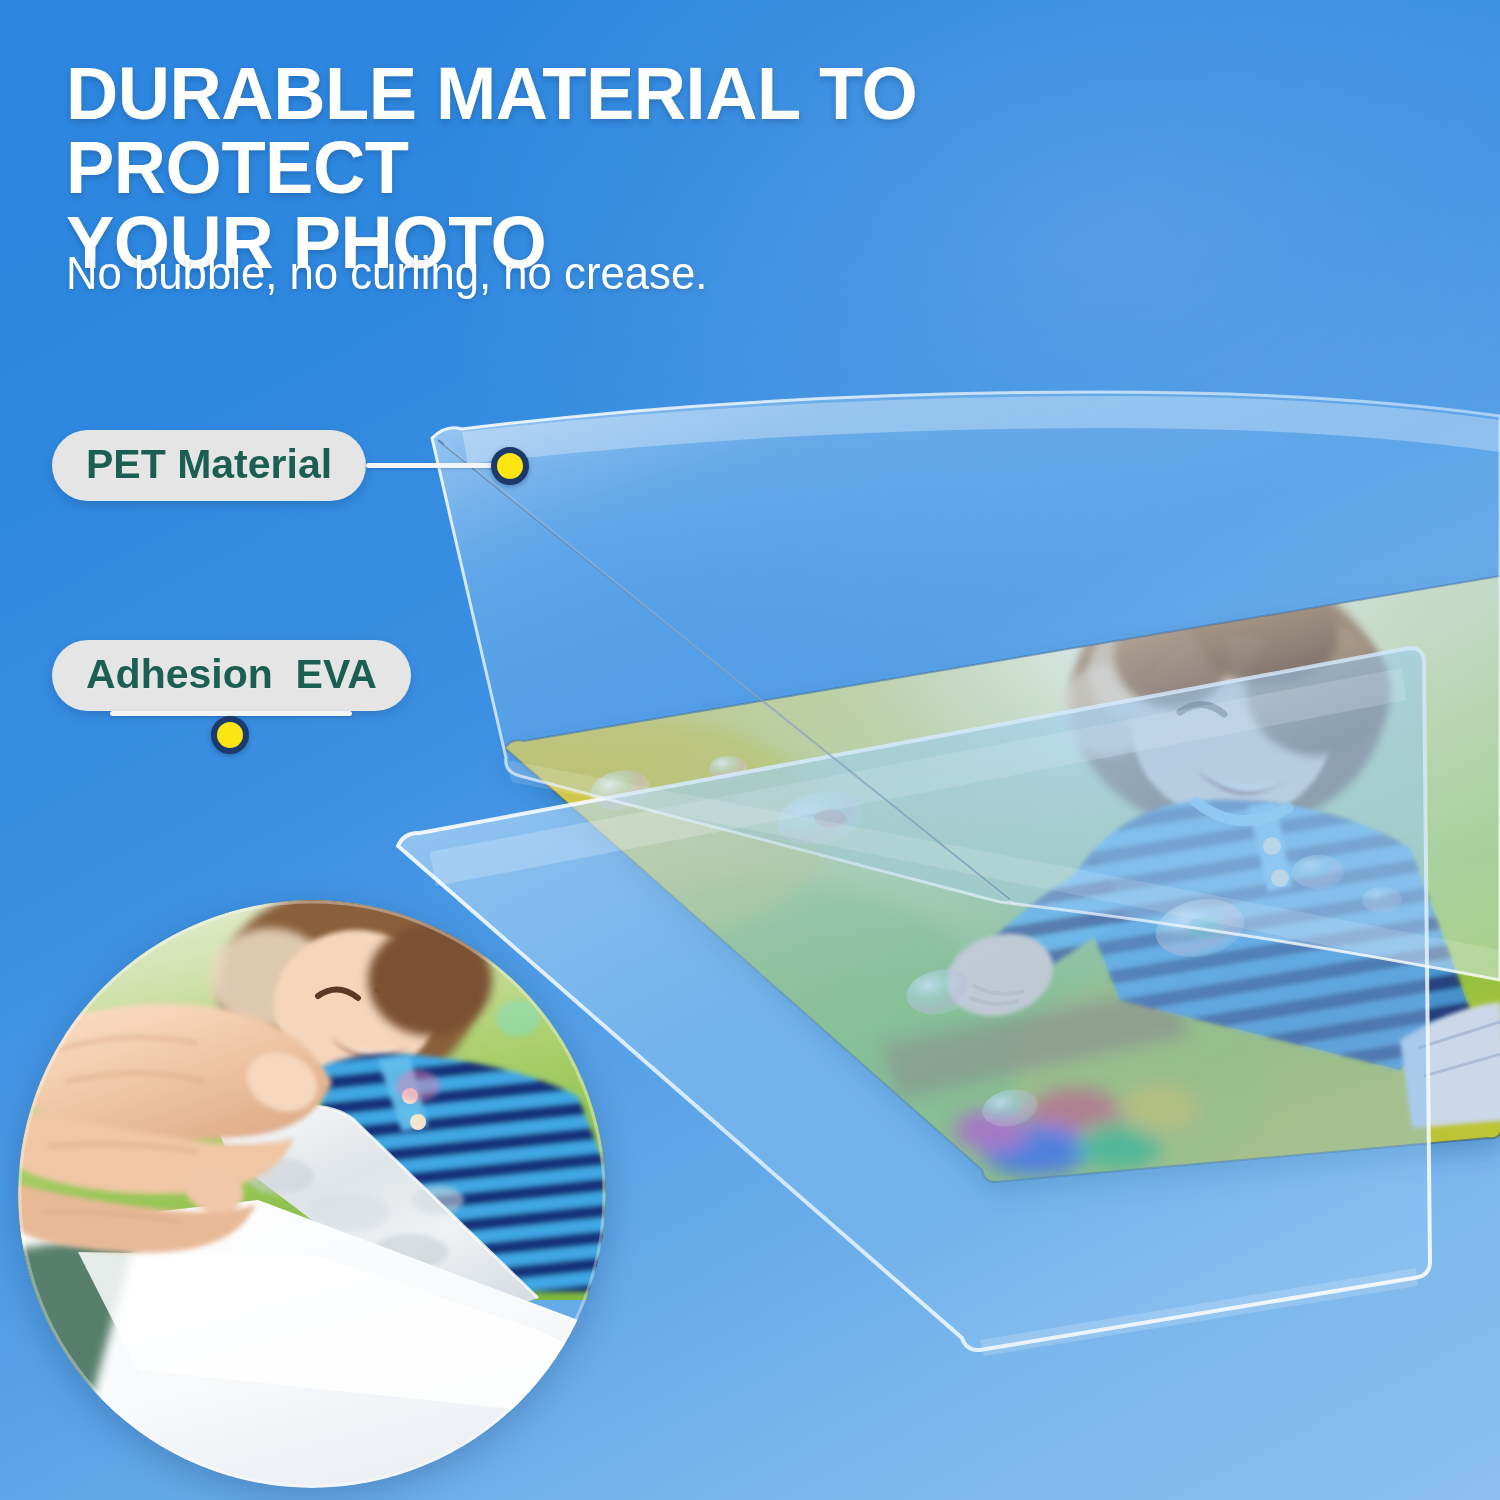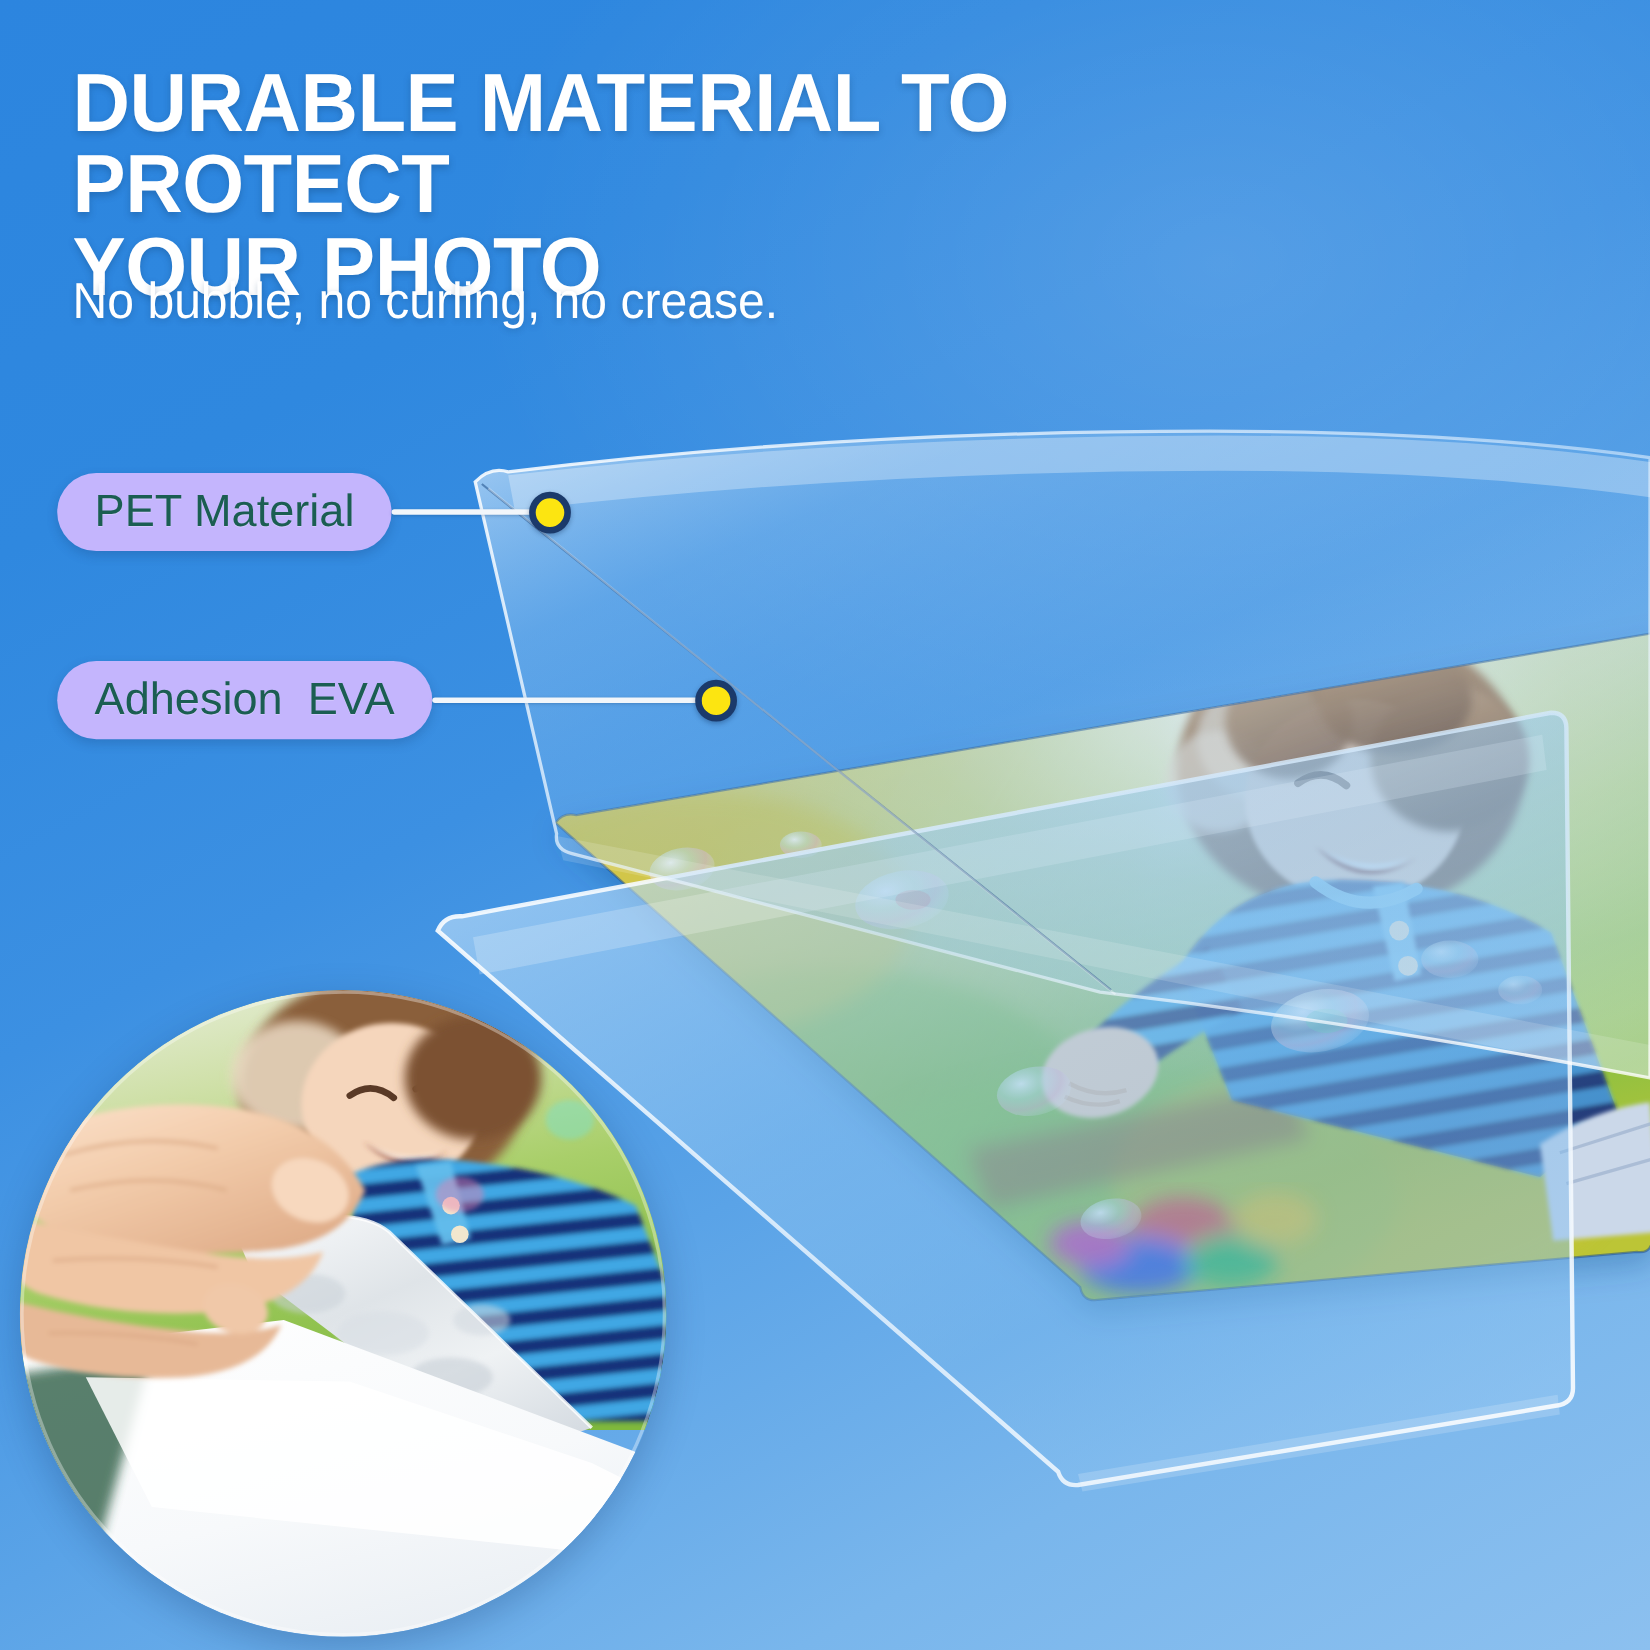--- a/index.html
+++ b/index.html
@@ -49,45 +49,45 @@
   .sheet{position:absolute;left:0;top:0;width:1500px;height:1500px;pointer-events:none;}
 
   
   .photo-wrap{
     position:absolute;left:0;top:0;width:1500px;height:1500px;
   }
 
   
   .callout{position:absolute;display:flex;align-items:center;}
   .pill{
-    background:#c4b5fd;
+    background:#e5e5e5;
     border-radius:44px;
     padding:13px 34px 15px 34px;
     color:#1B5E52;
     font-size:41px;
-    font-weight:400;
+    font-weight:700;
     line-height:1.05;
     white-space:pre;
     box-shadow:0 4px 10px rgba(12,50,100,.22);
     text-shadow:0 1px 0 rgba(255,255,255,.25);
   }
   .leader{
     height:5px;background:#F2F6FA;border-radius:3px;
     box-shadow:0 1px 3px rgba(10,46,95,.25);
   }
   .dot{
     width:38px;height:38px;border-radius:50%;
     background:#FCE511;
     border:6px solid #1B3A6B;
     box-sizing:border-box;
     box-shadow:0 2px 5px rgba(8,38,80,.35);
     flex:0 0 auto;margin-left:-3px;
   }
   #callout-pet{left:52px;top:430px;}
-  #callout-eva{left:52px;top:601px;}
+  #callout-eva{left:52px;top:640px;flex-direction:column;}
 
   
   .inset{
     position:absolute;left:18px;top:900px;width:588px;height:588px;
     border-radius:50%;overflow:hidden;
     box-shadow:0 10px 34px rgba(10,44,92,.26);
   }
 </style>
 </head>
 <body>

